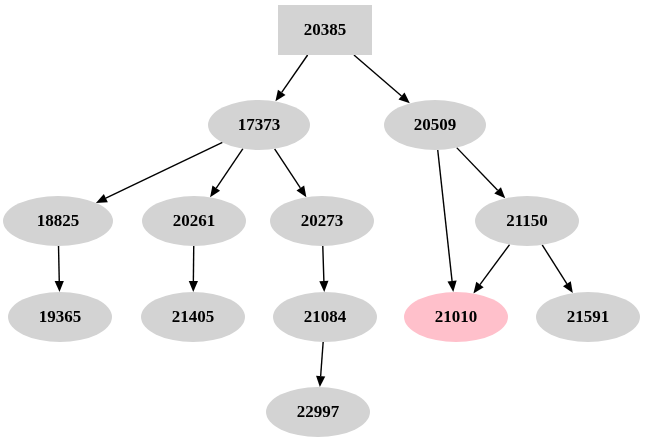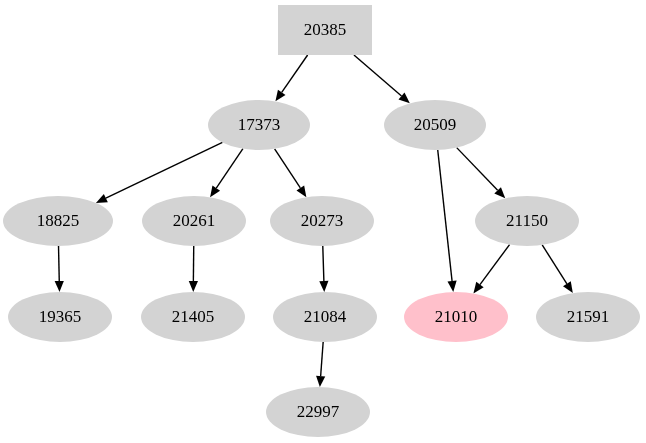--- a/index.html
+++ b/index.html
@@ -10,20 +10,21 @@
   body {
     width: 646px;
     height: 443px;
     font-family: "Liberation Serif", serif;
     overflow: hidden;
   }
   #graph-root {
     position: relative;
     width: 646px;
     height: 356px;
+    font-weight: bold;
   }
   svg#graph-canvas {
     display: block;
     width: 646px;
     height: 443px;
   }
   .node-shape {
     stroke: none;
   }
   .node-label {

